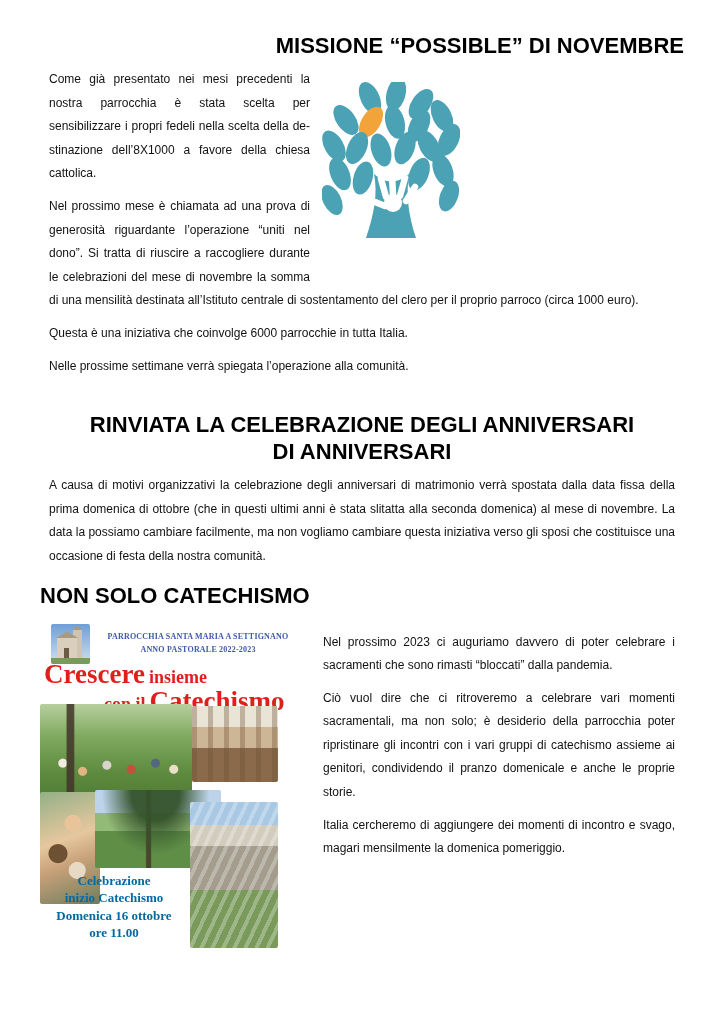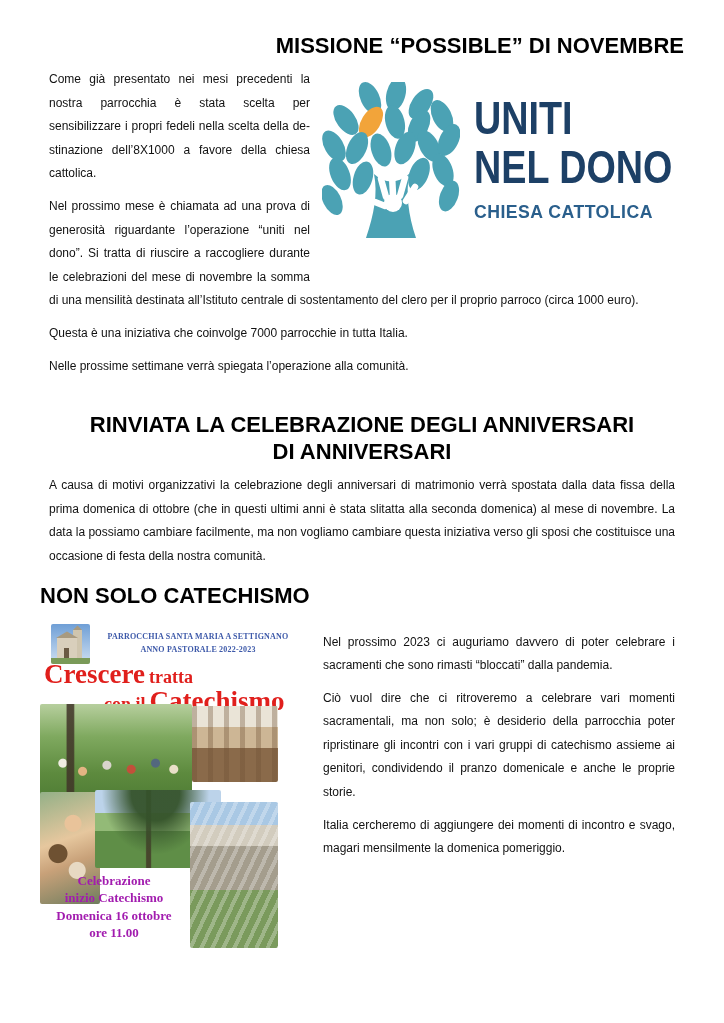--- a/index.html
+++ b/index.html
@@ -70,21 +70,21 @@
   .tree-group-photo{left:55px;top:168px;width:126px;height:78px;
      background:
        radial-gradient(ellipse at 48% 4%, rgba(52,82,42,.95) 0 26%, rgba(0,0,0,0) 58%),
        linear-gradient(90deg, rgba(0,0,0,0) 40%, rgba(66,52,38,.8) 41% 44%, rgba(0,0,0,0) 45%),
        linear-gradient(180deg,#bcd3ea 0 30%,#93ba77 30% 52%,#5f8e47 52% 100%);}
   .mountain-photo{left:150px;top:180px;width:88px;height:146px;
      background:
        repeating-linear-gradient(115deg, rgba(255,255,255,.28) 0 4px, rgba(0,0,0,0) 4px 10px),
        linear-gradient(180deg,#a9c8e4 0 16%,#d2ccbe 16% 30%,#a49d8d 30% 60%,#7a9a5c 60% 100%);}
   .poster-footer{position:absolute;left:0;top:250px;width:148px;z-index:5;text-align:center;
-      color:#a21caf;font-family:"Liberation Serif",serif;font-weight:700;
+      color:#0369a1;font-family:"Liberation Serif",serif;font-weight:700;
       font-size:13px;line-height:17.5px;}
 </style>
 </head>
 <body>
 
 <div class="page">
   <div class="inner">
 
     <h1 class="h1">MISSIONE “POSSIBLE” DI NOVEMBRE</h1>
 
@@ -116,29 +116,24 @@
           </g>
           <g stroke="#ffffff" stroke-width="6.5" stroke-linecap="round">
             <line x1="64" y1="115" x2="59" y2="97"></line>
             <line x1="71" y1="113" x2="70" y2="93"></line>
             <line x1="78" y1="114" x2="83" y2="96"></line>
             <line x1="84" y1="119" x2="93" y2="105"></line>
             <line x1="63" y1="124" x2="53" y2="120"></line>
           </g>
           <circle cx="71" cy="121" r="9" fill="#ffffff"></circle>
         </svg>
-        <div class="logo-text">
-          <span class="wordmark-line">UNITI</span><br>
-          <span class="wordmark-line">NEL DONO</span><br>
-          <span class="logo-subtitle">CHIESA CATTOLICA</span>
-        </div>
       </div>
       <p>Come già presentato nei mesi precedenti la nostra parrocchia è stata scelta per sensibilizzare i propri fedeli nella scelta della de­stinazione dell’8X1000 a favore della chiesa cattolica.</p>
       <p>Nel prossimo mese è chiamata ad una prova di generosità ri­guardante l’operazione “uniti nel dono”. Si tratta di riuscire a raccogliere durante le celebrazioni del mese di novembre la somma di una mensilità destinata all’Istituto centrale di sostentamento del clero per il proprio parroco (circa 1000 euro).</p>
-      <p>Questa è una iniziativa che coinvolge 7000 parrocchie in tutta Italia.</p>
+      <p>Questa è una iniziativa che coinvolge 6000 parrocchie in tutta Italia.</p>
       <p>Nelle prossime settimane verrà spiegata l’operazione alla comunità.</p>
     </div>
 
     <div class="h2">
       <div>RINVIATA LA CELEBRAZIONE DEGLI ANNIVERSARI</div>
       <div>DI ANNIVERSARI</div>
     </div>
     <div class="body-text s2-para">
       <p>A causa di motivi organizzativi la celebrazione degli anniversari di matri­monio verrà spostata dalla data fissa della prima domenica di ottobre (che in questi ultimi anni è stata slitatta alla seconda domenica) al mese di novembre. La data la possiamo cambiare facilmente, ma non voglia­mo cambiare questa iniziativa verso gli sposi che costituisce una occa­sione di festa della nostra comunità.</p>
     </div>
@@ -163,21 +158,21 @@
           <rect x="13" y="24" width="5" height="10" fill="#6b5a44"></rect>
           <rect x="0" y="34" width="39" height="6" fill="#7a9a58"></rect>
         </svg>
         <div class="poster-header">
           <div>PARROCCHIA SANTA MARIA A SETTIGNANO</div>
           <div>ANNO PASTORALE 2022-2023</div>
         </div>
         <div class="poster-title">
           <div>
             <span class="pt-big">Crescere</span>
-            <span class="pt-small">tratta</span>
+            <span class="pt-small">insieme</span>
           </div>
           <div class="pt-line2">
             <span class="pt-small">con il</span>
             <span class="pt-big">Catechismo</span>
           </div>
         </div>
         <div class="photo grass-photo"></div>
         <div class="photo interior-photo"></div>
         <div class="photo selfie-photo"></div>
         <div class="photo tree-group-photo"></div>

